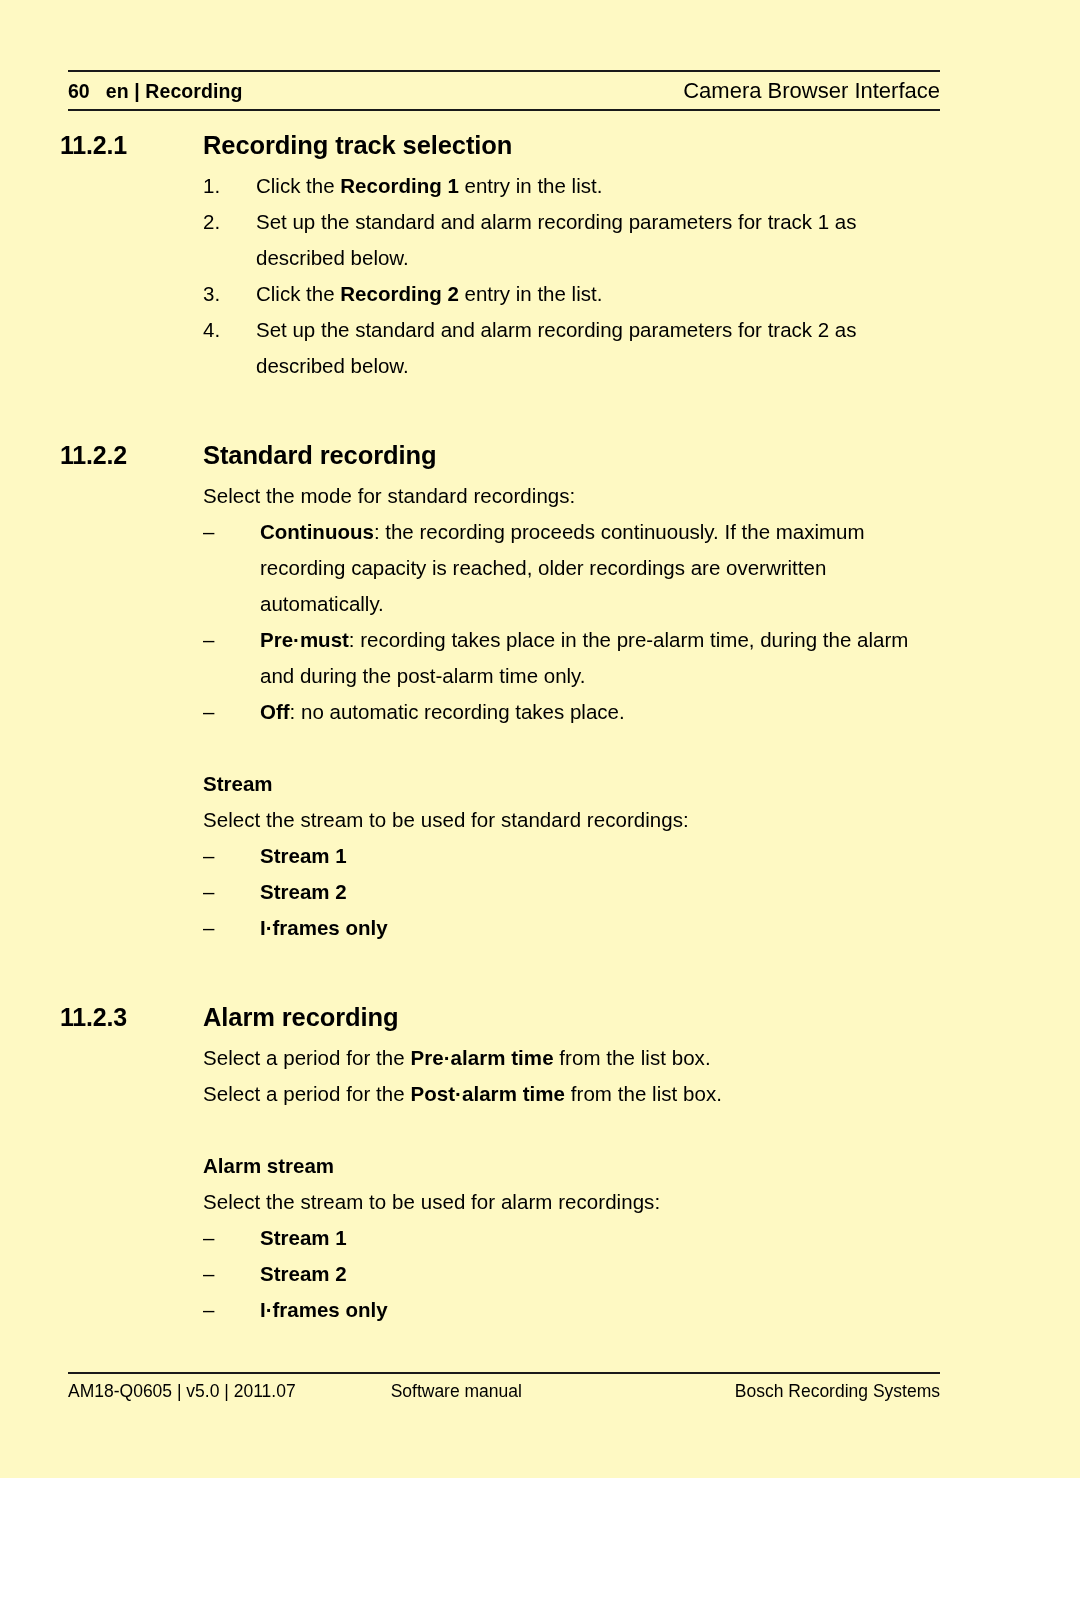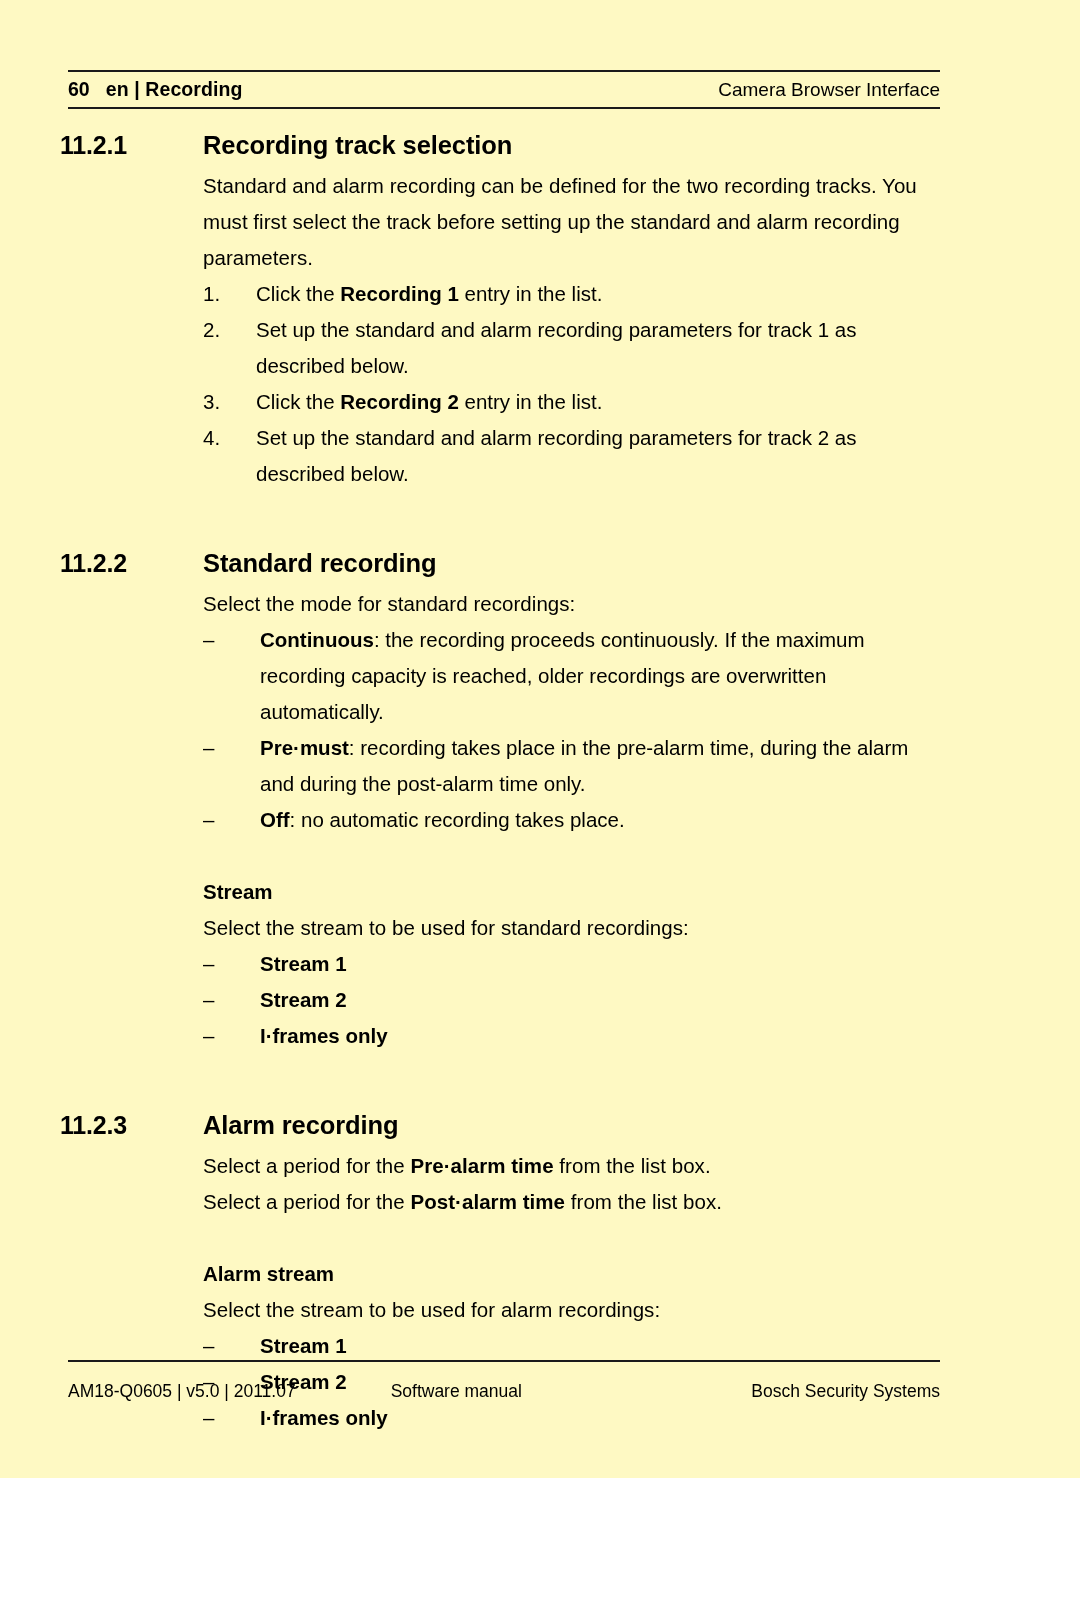--- a/index.html
+++ b/index.html
@@ -48,21 +48,21 @@
     font-weight: bold;
     margin-right: 16px;
     font-size: 19.5px;
   }
   .header-section {
     font-weight: bold;
     letter-spacing: 0.1px;
   }
   .header-title {
     font-weight: normal;
-    font-size: 19px;
+    font-size: 22px;
   }
 
   
   .content {
     position: absolute;
     left: 60px;
     top: 128px;
     width: 876px;
   }
 
@@ -151,21 +151,21 @@
   
   .footer {
     position: absolute;
     left: 68px;
     bottom: 76px;
     width: 872px;
   }
   .footer-row {
     display: flex;
     align-items: flex-end;
-    padding-top: 19px;
+    padding-top: 7px;
     font-size: 17.5px;
     line-height: 1.2;
   }
   .footer-left   { flex: 0 0 37%; text-align: left; }
   .footer-center { flex: 0 0 30%; text-align: left; }
   .footer-right  { flex: 1 1 auto; text-align: right; }
 </style>
 </head>
 <body>
 
@@ -182,21 +182,20 @@
     </div>
     <div class="rule-thin"></div>
   </div>
 
   <div class="content">
 
     <div class="section">
       <div class="sec-num">11.2.1</div>
       <div class="sec-body">
         <h2 class="sec-heading">Recording track selection</h2>
-        <p class="para">Standard and alarm recording can be defined for the two recording tracks. You must first select the track before setting up the standard and alarm recording parameters.</p>
         <ol class="numlist">
           <li>
             <span class="marker">1.</span>
             <span class="itemtext"><span>Click the </span><span class="b">Recording 1</span><span> entry in the list.</span></span>
           </li>
           <li>
             <span class="marker">2.</span>
             <span class="itemtext"><span>Set up the standard and alarm recording parameters for track 1 as described below.</span><span class="b"></span><span></span></span>
           </li>
           <li>
@@ -284,17 +283,17 @@
       </div>
     </div>
 
   </div>
 
   <div class="footer">
     <div class="rule-thin"></div>
     <div class="footer-row">
       <div class="footer-left">AM18-Q0605 | v5.0 | 2011.07</div>
       <div class="footer-center">Software manual</div>
-      <div class="footer-right">Bosch Security Systems</div>
+      <div class="footer-right">Bosch Recording Systems</div>
     </div>
   </div>
 
 </div>
 
 </body></html>

